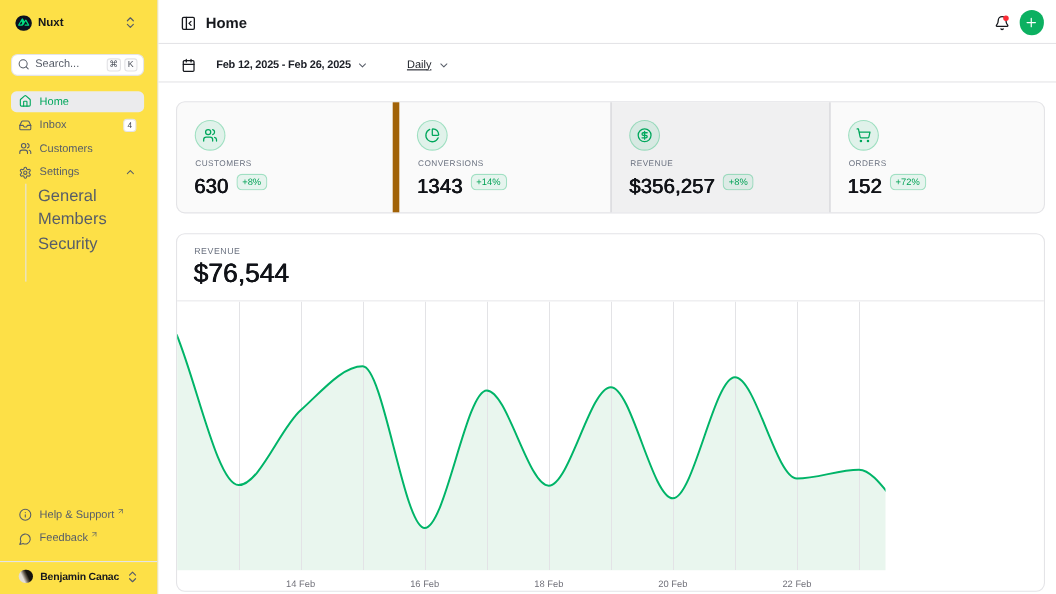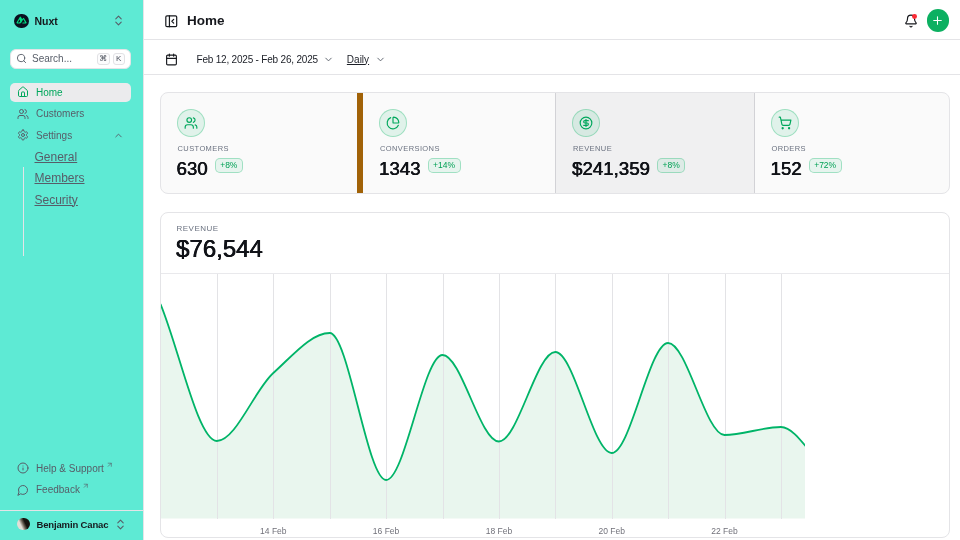--- a/index.html
+++ b/index.html
@@ -1,29 +1,29 @@
 <!DOCTYPE html>
 <html><head>
 <meta charset="utf-8">
 <style>
 * { margin:0; padding:0; box-sizing:border-box; }
 html,body { width:960px; height:540px; overflow:hidden; background:#fff;
   font-family:"Liberation Sans", sans-serif; -webkit-font-smoothing:antialiased; }
 .abs { position:absolute; }
 #sidebar { position:fixed; left:0; top:0; width:144px; height:540px;
-  background:#5eead4; border-right:1px solid #e4e4e7; }
+  background:#fde047; border-right:1px solid #e4e4e7; }
 #main { position:fixed; left:144px; top:0; width:816px; height:540px; background:#fff; }
 svg.ic { display:block; }
 .kbd { display:inline-flex; align-items:center; justify-content:center; min-width:12.5px; height:11.5px;
   border:1px solid #e2e2e5; border-radius:3px; background:#fcfcfd; font-size:8px; color:#4c515c; padding:0 1px; }
 .nrow { display:flex; align-items:center; height:19px; margin-bottom:2.5px; border-radius:5px; padding:0 7px; }
 .nrow .lbl { font-size:10px; color:#575d68; margin-left:7px; flex:1; }
 .nrow.active { background:#ebebed; }
 .nrow.active .lbl { color:#00a75c; font-weight:500; }
-.sub { display:flex; align-items:center; height:19px; margin-bottom:2.5px; padding-left:24.5px; font-size:12px; color:#575d68;text-decoration:underline; }
+.sub { display:flex; align-items:center; height:19px; margin-bottom:2.5px; padding-left:24.5px; font-size:15px; color:#575d68; }
 .cell { position:relative; flex:1; }
 .iccirc { position:absolute; left:16px; top:16px; width:28px; height:28px; border-radius:50%;
   background:rgba(0,178,96,0.10); border:1px solid rgba(0,178,96,0.30); display:flex; align-items:center; justify-content:center; }
 .slabel { position:absolute; left:17px; top:51px; font-size:7.5px; letter-spacing:0.4px; color:#6b7280; }
 .sval { position:absolute; left:16px; top:64.5px; display:flex; align-items:flex-start; }
 .sval > span:first-child { font-size:18.5px; font-weight:normal; color:#111318; text-shadow:0.45px 0 0 #111318, -0.2px 0 0 #111318; letter-spacing:0.1px; }
 .pct { margin-left:7px; font-size:8.5px; font-weight:500; color:#00a155; background:rgba(0,178,96,0.08);
   box-shadow:inset 0 0 0 1px rgba(0,178,96,0.30); border-radius:5px; padding:2.5px 5.5px; }
 </style>
 </head>
@@ -53,20 +53,28 @@
   <div id="nav" class="abs" style="left:10px; top:82.5px; width:121px;">
     <div class="nrow active">
       <svg class="ic" width="12" height="12" viewBox="0 0 24 24" fill="none" stroke="#00a75c" stroke-width="2" stroke-linecap="round" stroke-linejoin="round">
           <path d="M15 21v-8a1 1 0 0 0-1-1h-4a1 1 0 0 0-1 1v8"></path>
           <path d="M3 10a2 2 0 0 1 .7-1.5l7-6.1a2 2 0 0 1 2.6 0l7 6.1a2 2 0 0 1 .7 1.5V19a2 2 0 0 1-2 2H5a2 2 0 0 1-2-2z"></path>
         </svg>
       <span class="lbl">Home</span>
     </div>
     <div class="nrow">
       <svg class="ic" width="12" height="12" viewBox="0 0 24 24" fill="none" stroke="#575d68" stroke-width="2" stroke-linecap="round" stroke-linejoin="round">
+          <polyline points="22 12 16 12 14 15 10 15 8 12 2 12"></polyline>
+          <path d="M5.45 5.11 2 12v6a2 2 0 0 0 2 2h16a2 2 0 0 0 2-2v-6l-3.45-6.89A2 2 0 0 0 16.76 4H7.24a2 2 0 0 0-1.79 1.11z"></path>
+        </svg>
+      <span class="lbl">Inbox</span>
+      <span style="display:inline-flex; align-items:center; justify-content:center; width:12px; height:12px; border:1px solid #e4e4e7; background:#fff; border-radius:3.5px; font-size:7.5px; color:#3f4350;">4</span>
+    </div>
+    <div class="nrow">
+      <svg class="ic" width="12" height="12" viewBox="0 0 24 24" fill="none" stroke="#575d68" stroke-width="2" stroke-linecap="round" stroke-linejoin="round">
           <path d="M16 21v-2a4 4 0 0 0-4-4H6a4 4 0 0 0-4 4v2"></path>
           <circle cx="9" cy="7" r="4"></circle>
           <path d="M22 21v-2a4 4 0 0 0-3-3.87"></path>
           <path d="M16 3.13a4 4 0 0 1 0 7.75"></path>
         </svg>
       <span class="lbl">Customers</span>
     </div>
     <div class="nrow">
       <svg class="ic" width="12" height="12" viewBox="0 0 24 24" fill="none" stroke="#575d68" stroke-width="2" stroke-linecap="round" stroke-linejoin="round">
           <path d="M12.22 2h-.44a2 2 0 0 0-2 2v.18a2 2 0 0 1-1 1.73l-.43.25a2 2 0 0 1-2 0l-.15-.08a2 2 0 0 0-2.73.73l-.22.38a2 2 0 0 0 .73 2.73l.15.1a2 2 0 0 1 1 1.72v.51a2 2 0 0 1-1 1.74l-.15.09a2 2 0 0 0-.73 2.73l.22.38a2 2 0 0 0 2.73.73l.15-.08a2 2 0 0 1 2 0l.43.25a2 2 0 0 1 1 1.73V20a2 2 0 0 0 2 2h.44a2 2 0 0 0 2-2v-.18a2 2 0 0 1 1-1.73l.43-.25a2 2 0 0 1 2 0l.15.08a2 2 0 0 0 2.73-.73l.22-.39a2 2 0 0 0-.73-2.73l-.15-.08a2 2 0 0 1-1-1.74v-.5a2 2 0 0 1 1-1.74l.15-.09a2 2 0 0 0 .73-2.73l-.22-.38a2 2 0 0 0-2.73-.73l-.15.08a2 2 0 0 1-2 0l-.43-.25a2 2 0 0 1-1-1.73V4a2 2 0 0 0-2-2z"></path>
@@ -137,25 +145,25 @@
       </svg>
   </div>
 
   <div class="abs" style="left:0; top:40px; width:816px; height:35px; border-bottom:1px solid #e4e4e7;"></div>
   <div id="toolbar" class="abs" style="left:20.5px; top:41.5px; height:35px; display:flex; align-items:center;">
     <svg class="ic" width="13" height="13" viewBox="0 0 24 24" fill="none" stroke="#16181d" stroke-width="2.1" stroke-linecap="round" stroke-linejoin="round">
         <path d="M8 2v4M16 2v4"></path>
         <rect x="3" y="4" width="18" height="18" rx="2"></rect>
         <path d="M3 10h18"></path>
       </svg>
-    <span style="font-size:10px; font-weight:400; letter-spacing:-0.2px; color:#1b1e26; margin-left:6px;padding-left:13px;">Feb 12, 2025 - Feb 26, 2025</span>
+    <span style="font-size:10px; font-weight:700; letter-spacing:-0.2px; color:#1b1e26; margin-left:6px;padding-left:13px;">Feb 12, 2025 - Feb 26, 2025</span>
     <svg class="ic" width="11" height="11" viewBox="0 0 24 24" fill="none" stroke="#575d68" stroke-width="2" stroke-linecap="round" stroke-linejoin="round" style="margin-left:5px;">
         <path d="m6 9 6 6 6-6"></path>
       </svg>
-    <span style="font-size:10px; font-weight:500; color:#1b1e26; margin-left:13px;text-decoration:underline;">Daily</span>
+    <span style="font-size:10px; font-weight:500; color:#1b1e26; margin-left:35px;text-decoration:underline;">Daily</span>
     <svg class="ic" width="11" height="11" viewBox="0 0 24 24" fill="none" stroke="#575d68" stroke-width="2" stroke-linecap="round" stroke-linejoin="round" style="margin-left:6px;">
         <path d="m6 9 6 6 6-6"></path>
       </svg>
   </div>
 
   <div id="stats" class="abs" style="left:15.5px; top:92px; width:790px; height:102px; background:#fafafa; border:1px solid #e4e4e7; border-radius:8px; display:flex;">
     <div class="cell" style="flex:0 0 196.5px;">
       <div class="iccirc">
           <svg class="ic" width="14" height="14" viewBox="0 0 24 24" fill="none" stroke="#00a75c" stroke-width="2" stroke-linecap="round" stroke-linejoin="round">
             <path d="M16 21v-2a4 4 0 0 0-4-4H6a4 4 0 0 0-4 4v2"></path>
@@ -186,21 +194,21 @@
     <div class="cell" style="border-left:1px solid #d2d2d6; border-right:1px solid #d2d2d6; background:#f0f0f1; flex:0 0 199.5px;">
       <div class="iccirc">
           <svg class="ic" width="14" height="14" viewBox="0 0 24 24" fill="none" stroke="#00a75c" stroke-width="2" stroke-linecap="round" stroke-linejoin="round">
             <circle cx="12" cy="12" r="10"></circle>
             <path d="M16 8h-6a2 2 0 1 0 0 4h4a2 2 0 1 1 0 4H8"></path>
             <path d="M12 18V6"></path>
           </svg>
         </div>
       <div class="slabel">REVENUE</div>
       <div class="sval">
-          <span>$241,359</span>
+          <span>$356,257</span>
           <span class="pct">+8%</span>
         </div>
     </div>
     <div class="cell">
       <div class="iccirc">
           <svg class="ic" width="14" height="14" viewBox="0 0 24 24" fill="none" stroke="#00a75c" stroke-width="2" stroke-linecap="round" stroke-linejoin="round">
             <circle cx="8" cy="21" r="1"></circle>
             <circle cx="19" cy="21" r="1"></circle>
             <path d="M2.05 2.05h2l2.66 12.42a2 2 0 0 0 2 1.58h9.78a2 2 0 0 0 1.95-1.57l1.65-7.43H5.12"></path>
           </svg>

